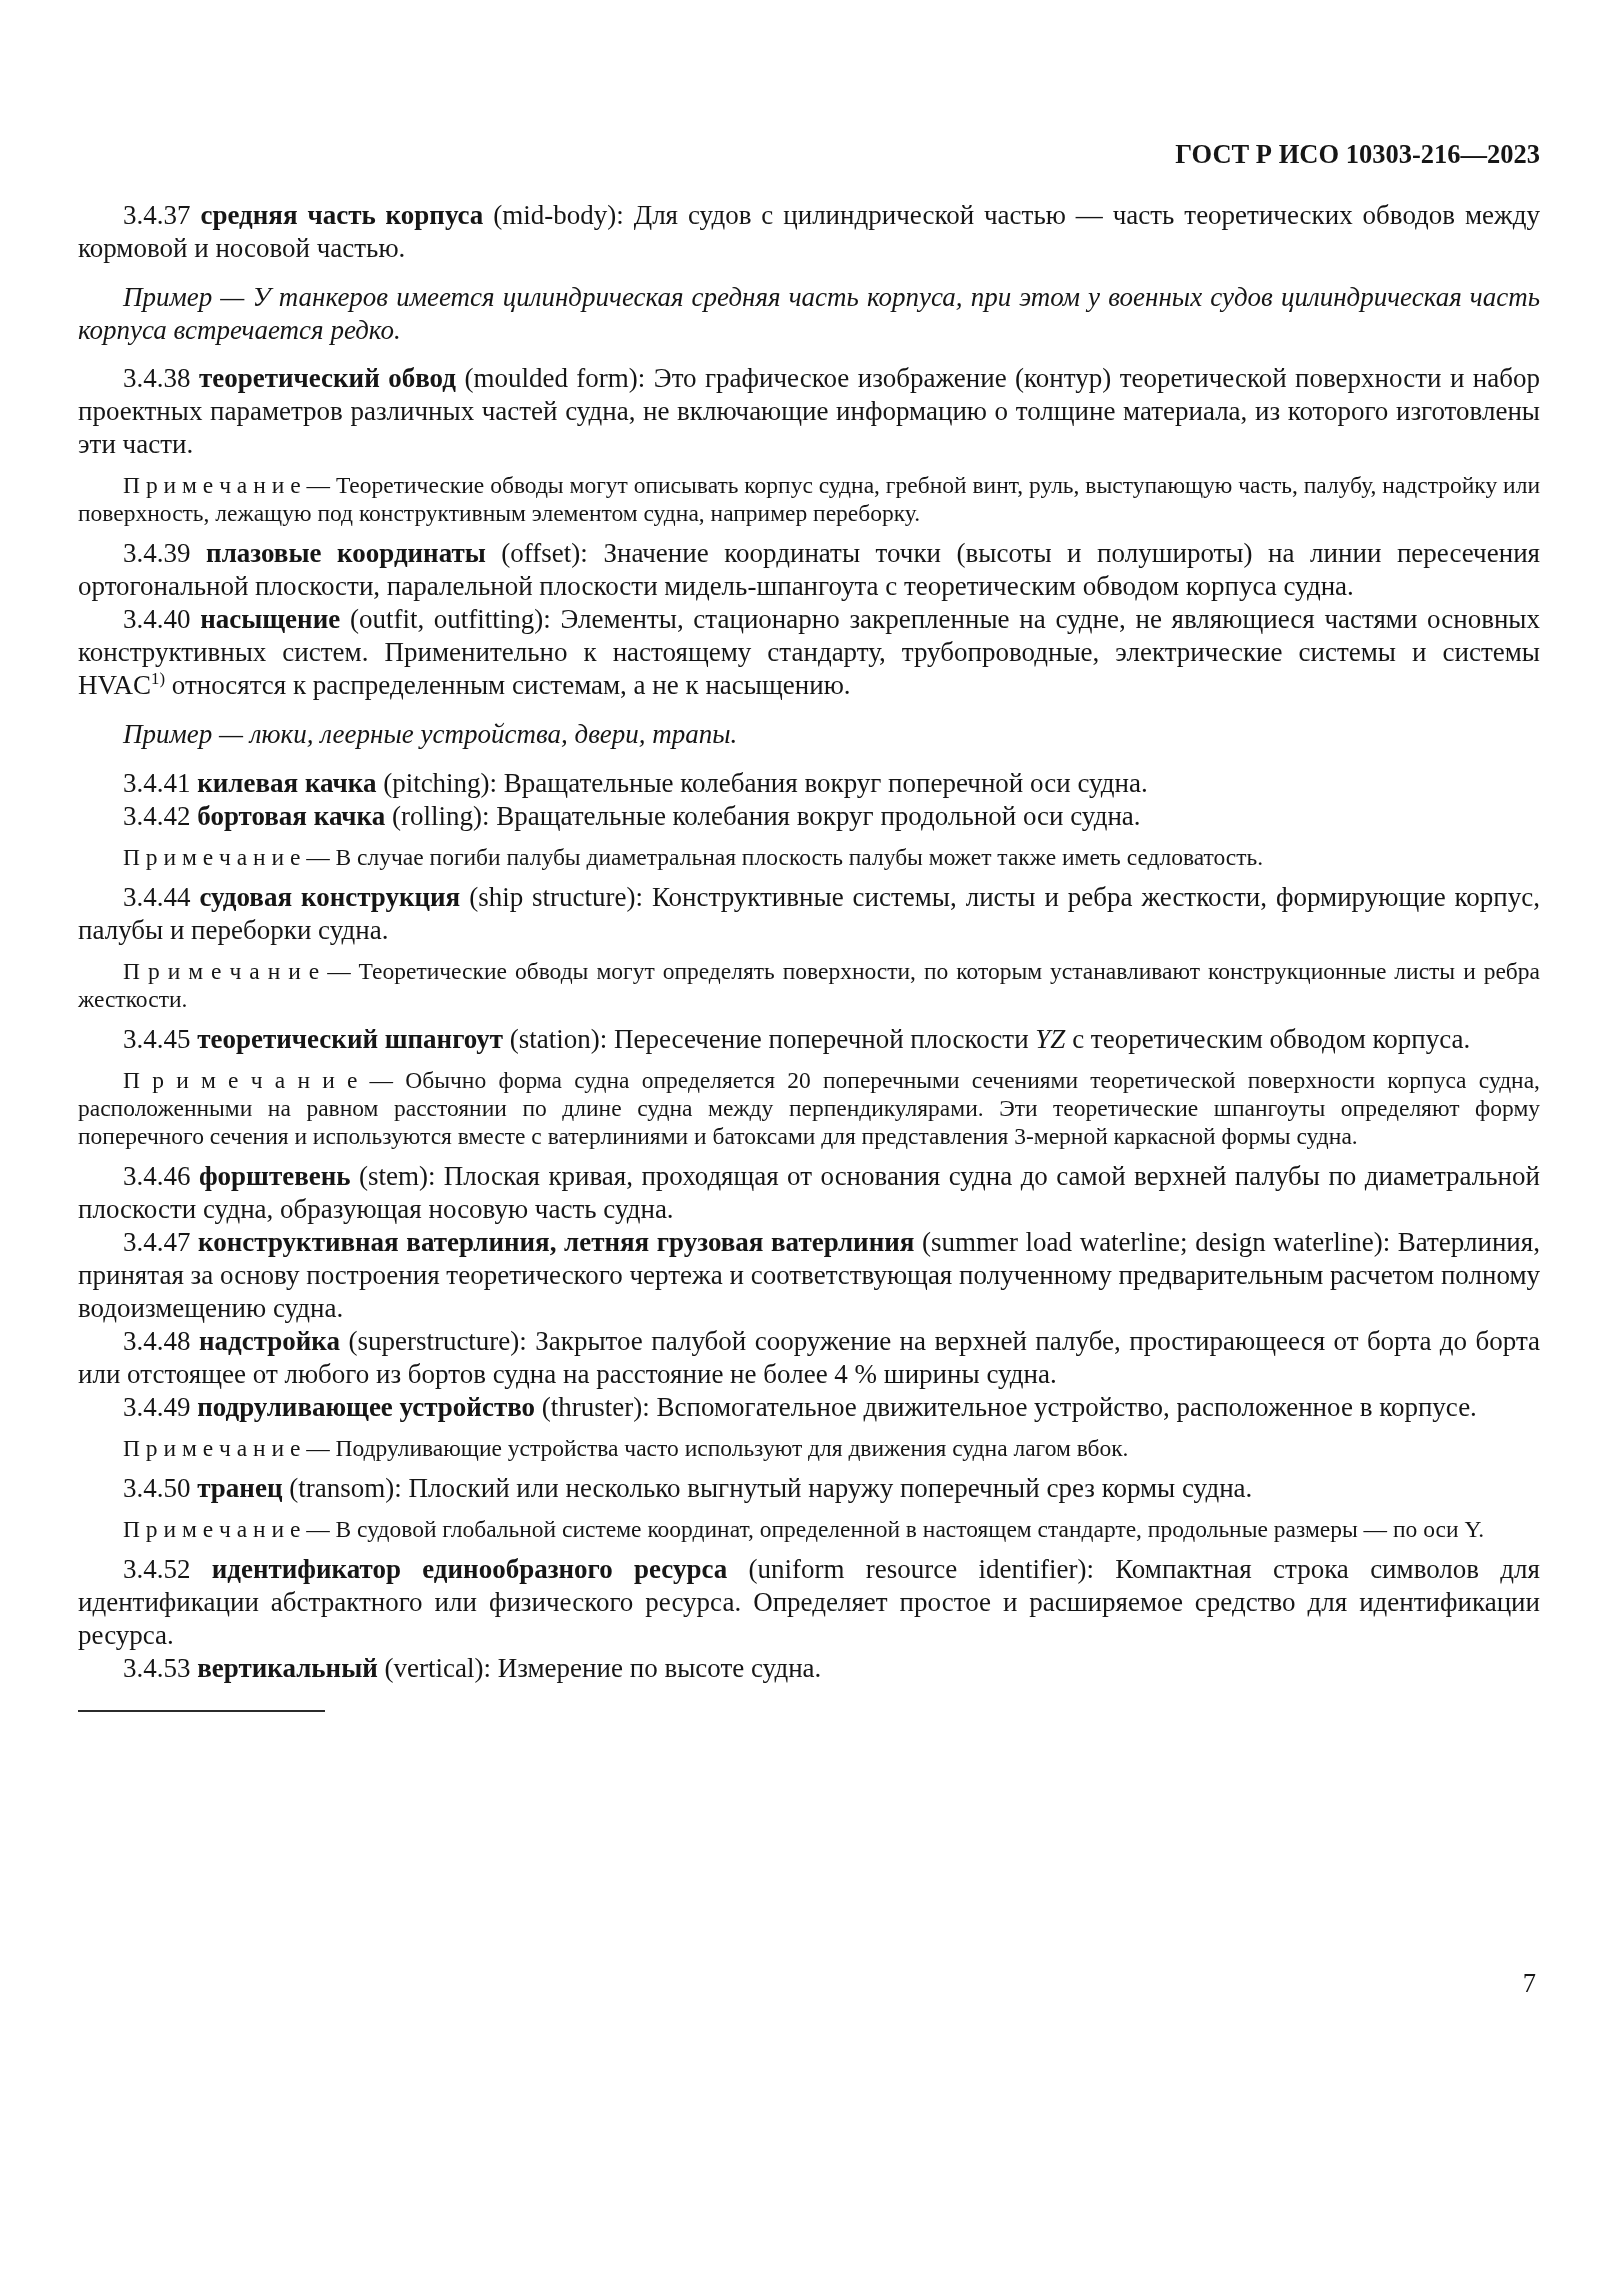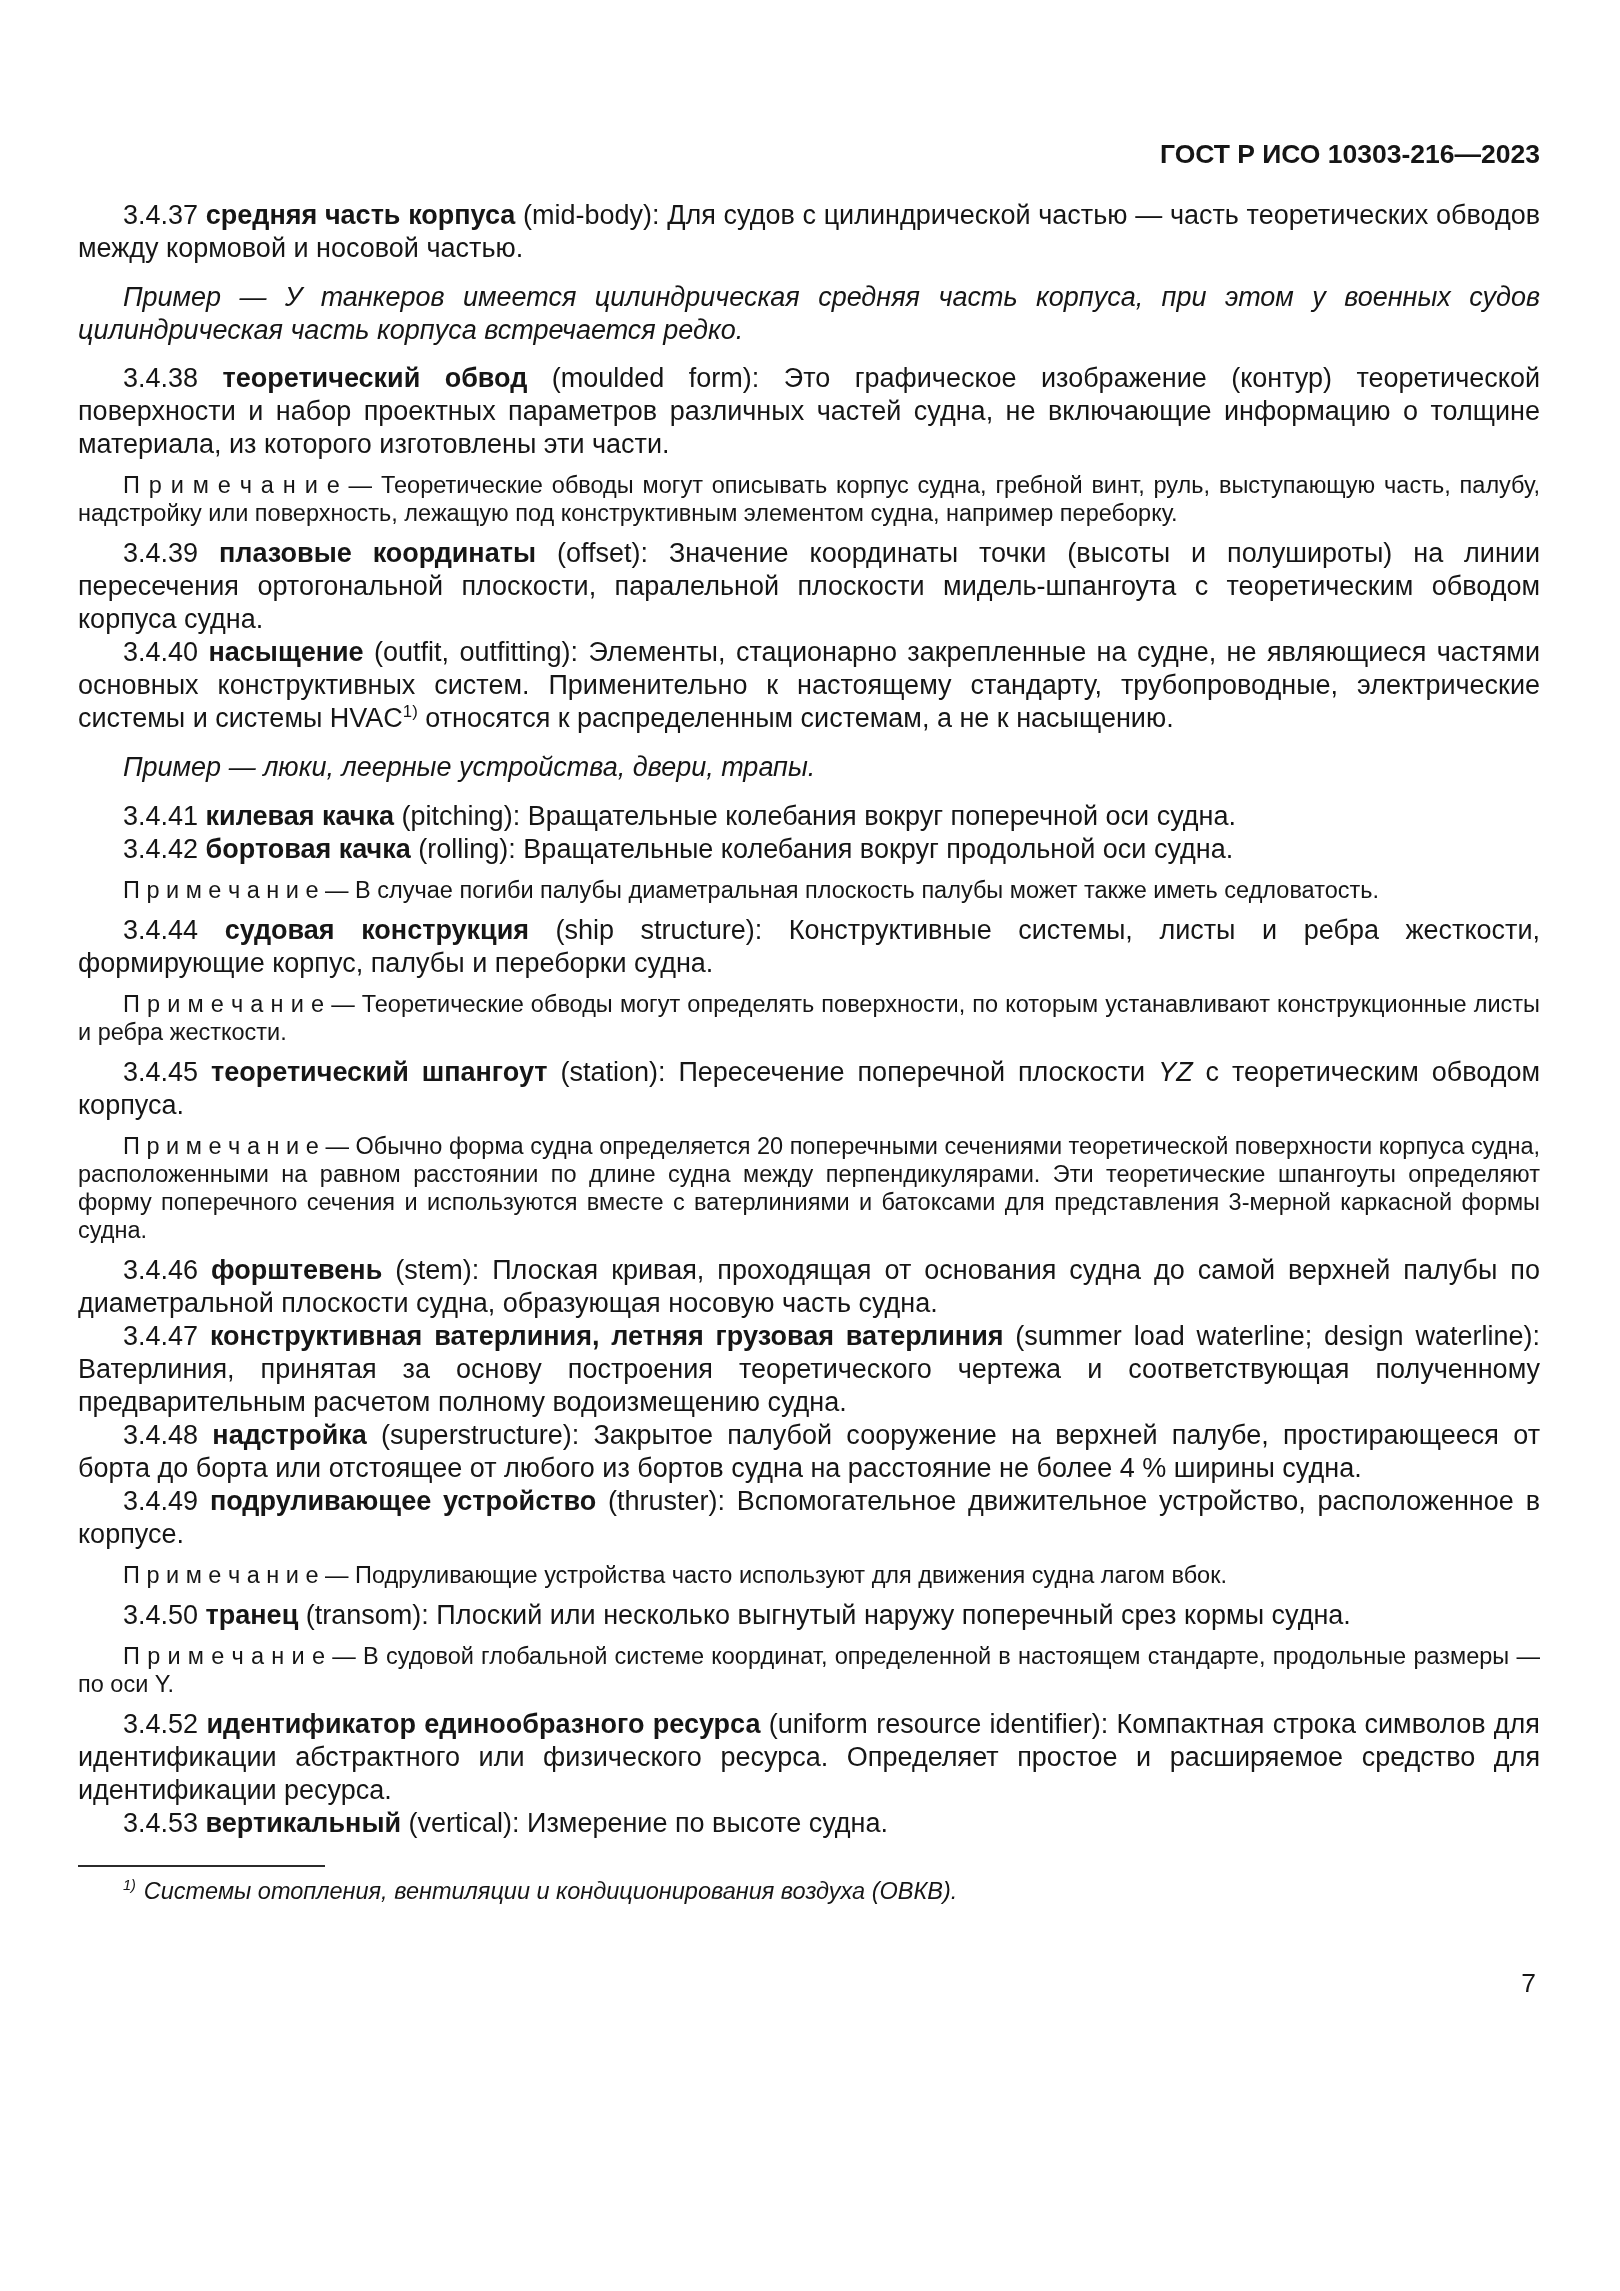--- a/index.html
+++ b/index.html
@@ -2,21 +2,21 @@
 <html><head>
   <meta charset="utf-8">
   <style>
     * { box-sizing: border-box; }
     html, body { margin: 0; padding: 0; background: #ffffff; }
     .page {
       position: relative;
       width: 1620px;
       height: 2156px;
       background: #ffffff;
-      font-family: Liberation Sans, sans-serif;
+      font-family: Liberation Serif, serif;
       color: #161616;
       padding: 139px 80px 0 78px;
       overflow: hidden;
     }
     .doc-header {
       text-align: right;
       font-weight: 700;
       font-size: 26.5px;
       line-height: 31px;
       margin-bottom: 29px;
@@ -94,18 +94,17 @@
       <p class="para term"><span class="seg-n">3.4.49 </span><span class="seg-b">подруливающее устройство</span><span class="seg-n"> (thruster): Вспомогательное движительное устройство, расположенное в корпусе.</span></p>
       <p class="para note"><span class="seg-n">П р и м е ч а н и е — Подруливающие устройства часто используют для движения судна лагом вбок.</span></p>
       <p class="para term"><span class="seg-n">3.4.50 </span><span class="seg-b">транец</span><span class="seg-n"> (transom): Плоский или несколько выгнутый наружу поперечный срез кормы судна.</span></p>
       <p class="para note"><span class="seg-n">П р и м е ч а н и е — В судовой глобальной системе координат, определенной в настоящем стандарте, продольные размеры — по оси Y.</span></p>
       <p class="para term"><span class="seg-n">3.4.52 </span><span class="seg-b">идентификатор единообразного ресурса</span><span class="seg-n"> (uniform resource identifier): Компактная строка символов для идентификации абстрактного или физического ресурса. Определяет простое и расширяемое средство для идентификации ресурса.</span></p>
       <p class="para term"><span class="seg-n">3.4.53 </span><span class="seg-b">вертикальный</span><span class="seg-n"> (vertical): Измерение по высоте судна.</span></p>
     </div>
 
   <div class="footnote-rule"></div>
 
-  <p class="footnote"><sup class="fn-marker">1)</sup><span class="fn-text">Системы отопления, вентиляции и кондиционирования воздуха (ОВКВ).</span></p>
 
   <div class="page-number">7</div>
 
 </div>
 
 
 </body></html>

